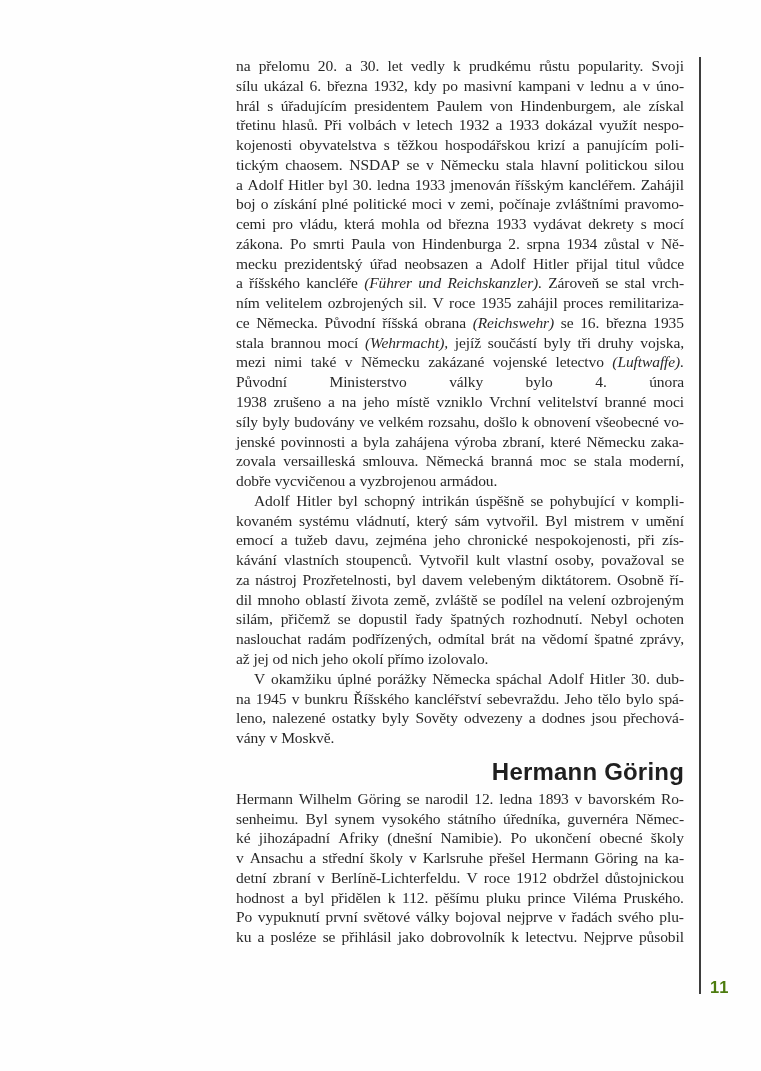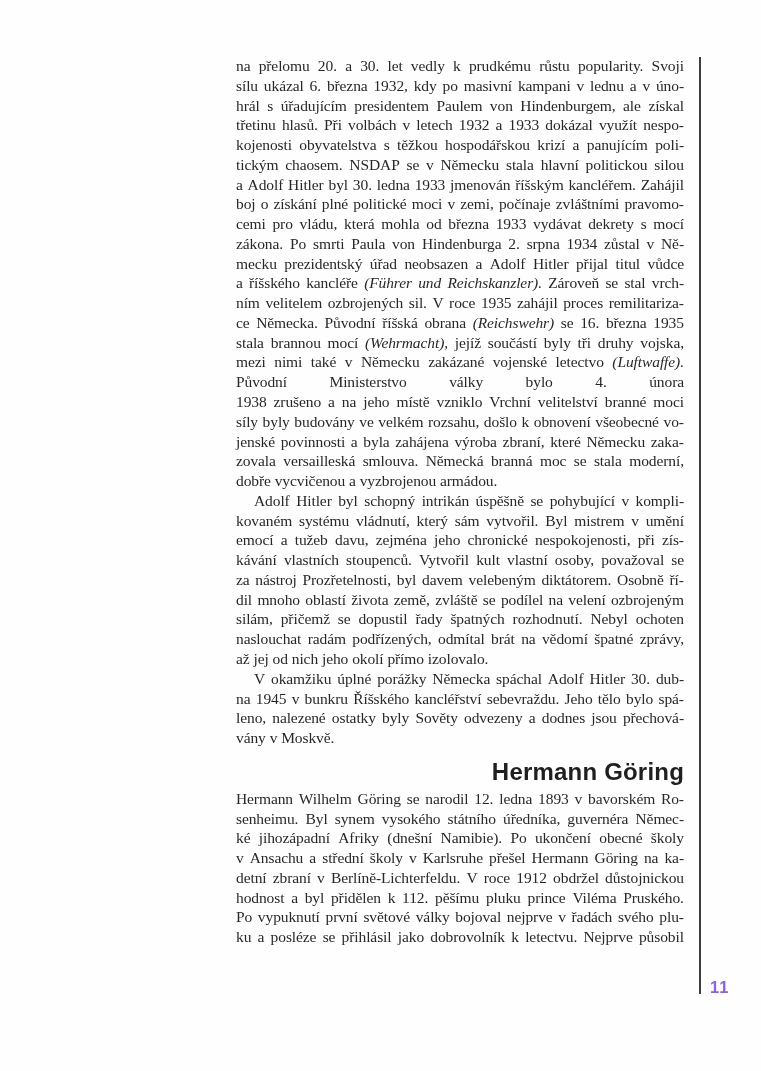--- a/index.html
+++ b/index.html
@@ -45,21 +45,21 @@
     left: 699px; top: 57px;
     width: 2px; height: 937px;
     background: #3d3d3d;
   }
   .page-number {
     position: absolute;
     left: 710px; top: 978px;
     font-family: "Liberation Sans", sans-serif;
     font-weight: bold;
     font-size: 16.5px;
-    color: #8b5cf6;
+    color: #4d7c0f;
     letter-spacing: 1px;
   }
 </style>
 </head>
 <body>
 
 <div class="page">
   <div class="text-column" id="text-column">
       <div class="line">
         <span>na</span>

